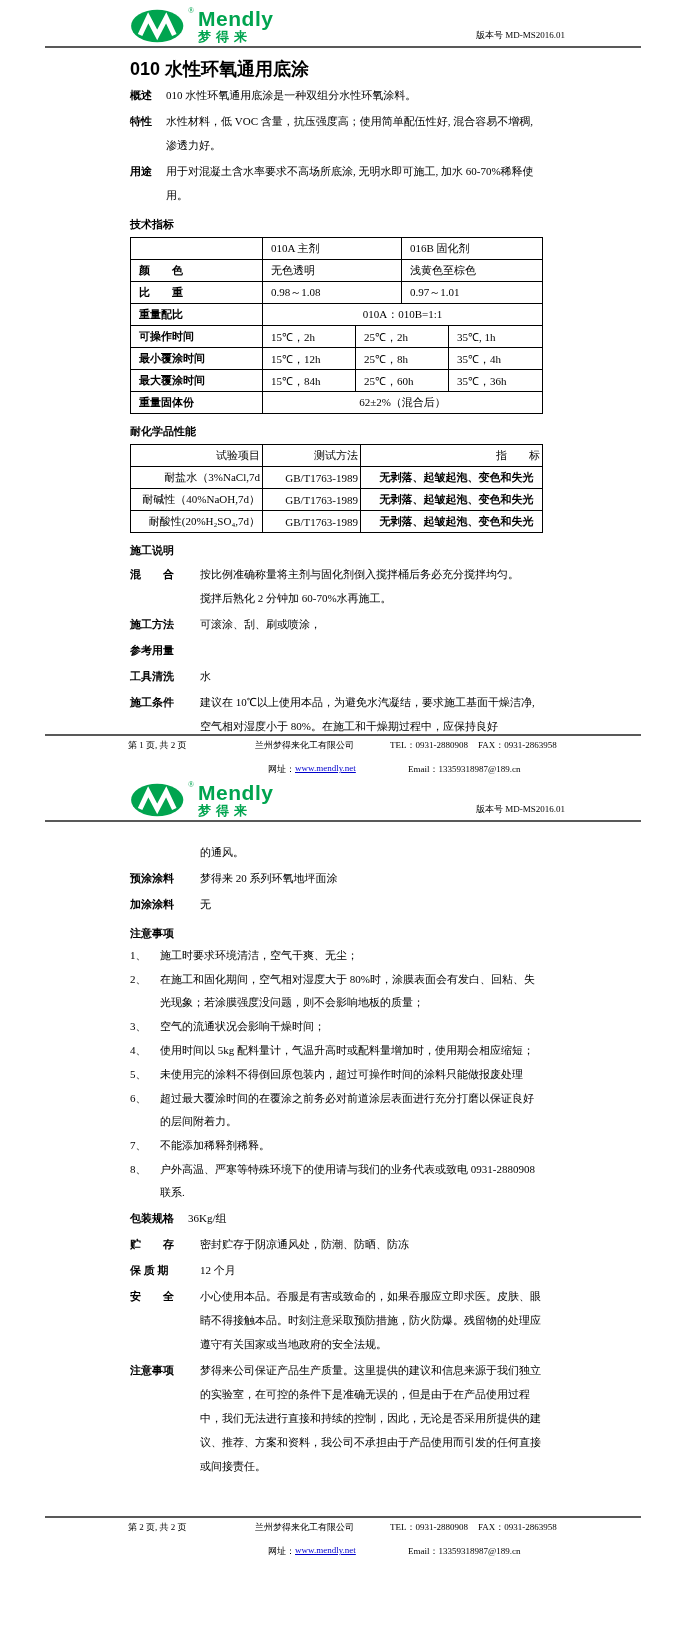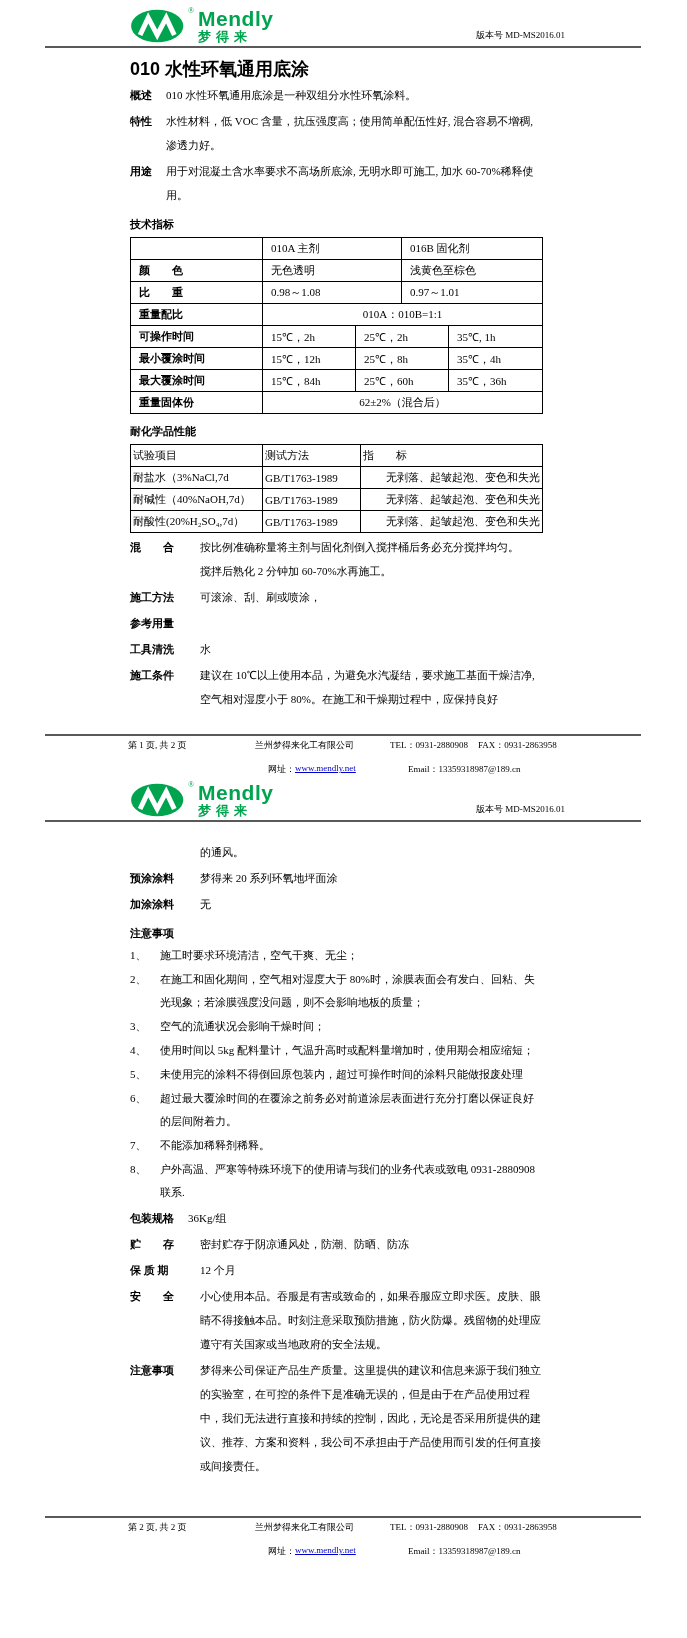--- a/index.html
+++ b/index.html
@@ -36,22 +36,22 @@
   .lbl-lg { width:70px; }
   .txt { flex:1; }
   .pre { white-space:pre-line; }
   .sec-title { font-weight:bold; line-height:20px; margin-top:7px; }
 
   
   table { border-collapse:collapse; table-layout:fixed; width:412px; margin-top:3px; }
   td { border:1px solid #000; padding:2px 8px; height:17px; font-size:11px;
        overflow:hidden; white-space:nowrap; }
   .td-c { text-align:center; }
-  .chem td { text-align:left; padding:2px 2px; }
-  .chem td.idx { text-align:right; padding-left:12px; }
+  .chem td { text-align:right; padding:2px 2px; }
+  .chem td.idx { text-align:center; padding-left:12px;font-weight:bold; }
 
   
   .note { display:flex; line-height:23px; margin-top:1px; }
   .note-num { width:30px; flex:none; }
   .note-txt { flex:1; }
 
   
   .footer { position:absolute; left:45px; right:46px; border-top:2px solid #595959;
             font-size:9px; }
   .page-1 .footer { top:734px; }
@@ -182,20 +182,21 @@
         <td class="idx">无剥落、起皱起泡、变色和失光</td>
       </tr>
       <tr>
         <td>耐酸性(20%H₂SO₄,7d）</td>
         <td>GB/T1763-1989</td>
         <td class="idx">无剥落、起皱起泡、变色和失光</td>
       </tr>
     </tbody>
       </table>
 
+    <div class="sec-title">施工说明</div>
     <div class="row">
       <span class="lbl lbl-lg">混　　合</span>
       <span class="txt pre">按比例准确称量将主剂与固化剂倒入搅拌桶后务必充分搅拌均匀。
 搅拌后熟化 2 分钟加 60-70%水再施工。</span>
     </div>
     <div class="row">
       <span class="lbl lbl-lg">施工方法</span>
       <span class="txt">可滚涂、刮、刷或喷涂，</span>
     </div>
     <div class="row">

